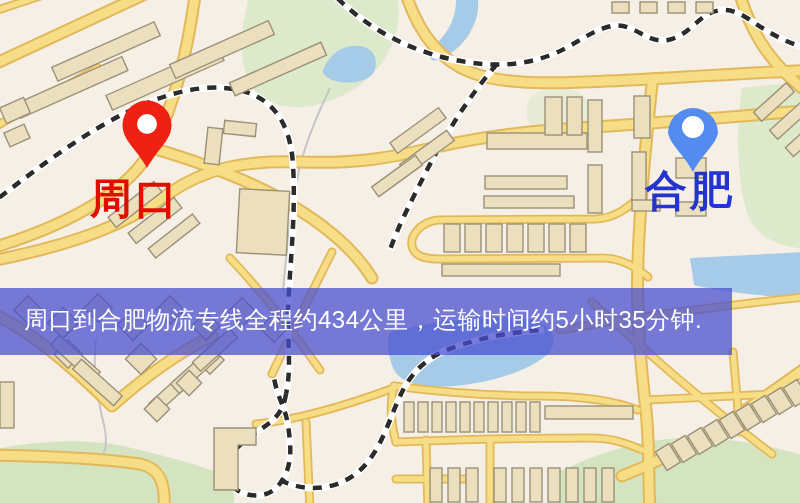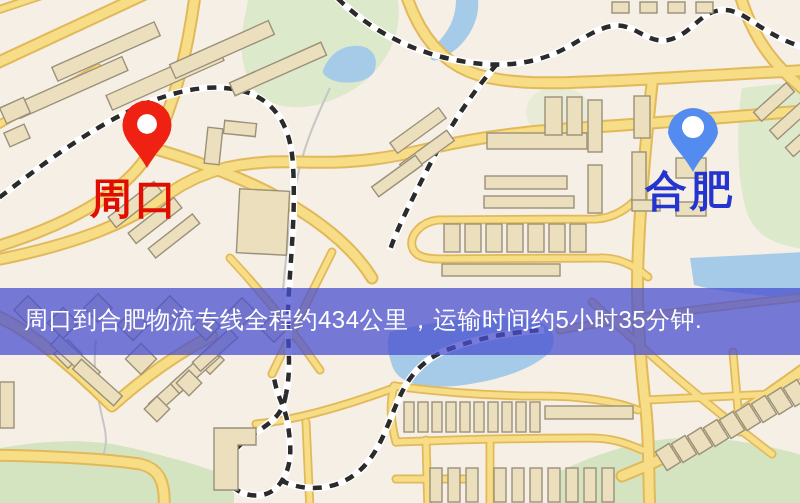--- a/index.html
+++ b/index.html
@@ -22,21 +22,21 @@
   .bld{fill:var(--building-fill,#ebdfbe);stroke:var(--building-stroke,#9b917a);stroke-width:1.4;}
   .pin-origin{fill:var(--origin-pin,#ee2113);}
   .pin-dest{fill:var(--destination-pin,#548bee);}
   .city-label{
     position:absolute;font-size:42px;font-weight:700;line-height:1;
     letter-spacing:3px;white-space:nowrap;z-index:3;
   }
   .origin-label{left:90px;top:178px;color:var(--origin-label,#e00e00);}
   .dest-label{left:645px;top:170px;color:var(--destination-label,#2334cf);}
   .banner{
-    position:absolute;left:0;top:288px;width:800px;height:67px;z-index:2;
+    position:absolute;left:0;top:288px;width:732px;height:67px;z-index:2;
     background:var(--banner-bg,rgba(72,78,208,0.74));
     display:flex;align-items:center;box-sizing:border-box;
     padding:0 10px 3px 24px;
   }
   .banner span{
     color:var(--banner-text,#ffffff);font-size:24px;line-height:1.2;
     letter-spacing:0.5px;white-space:nowrap;
   }
 </style>
 </head>

